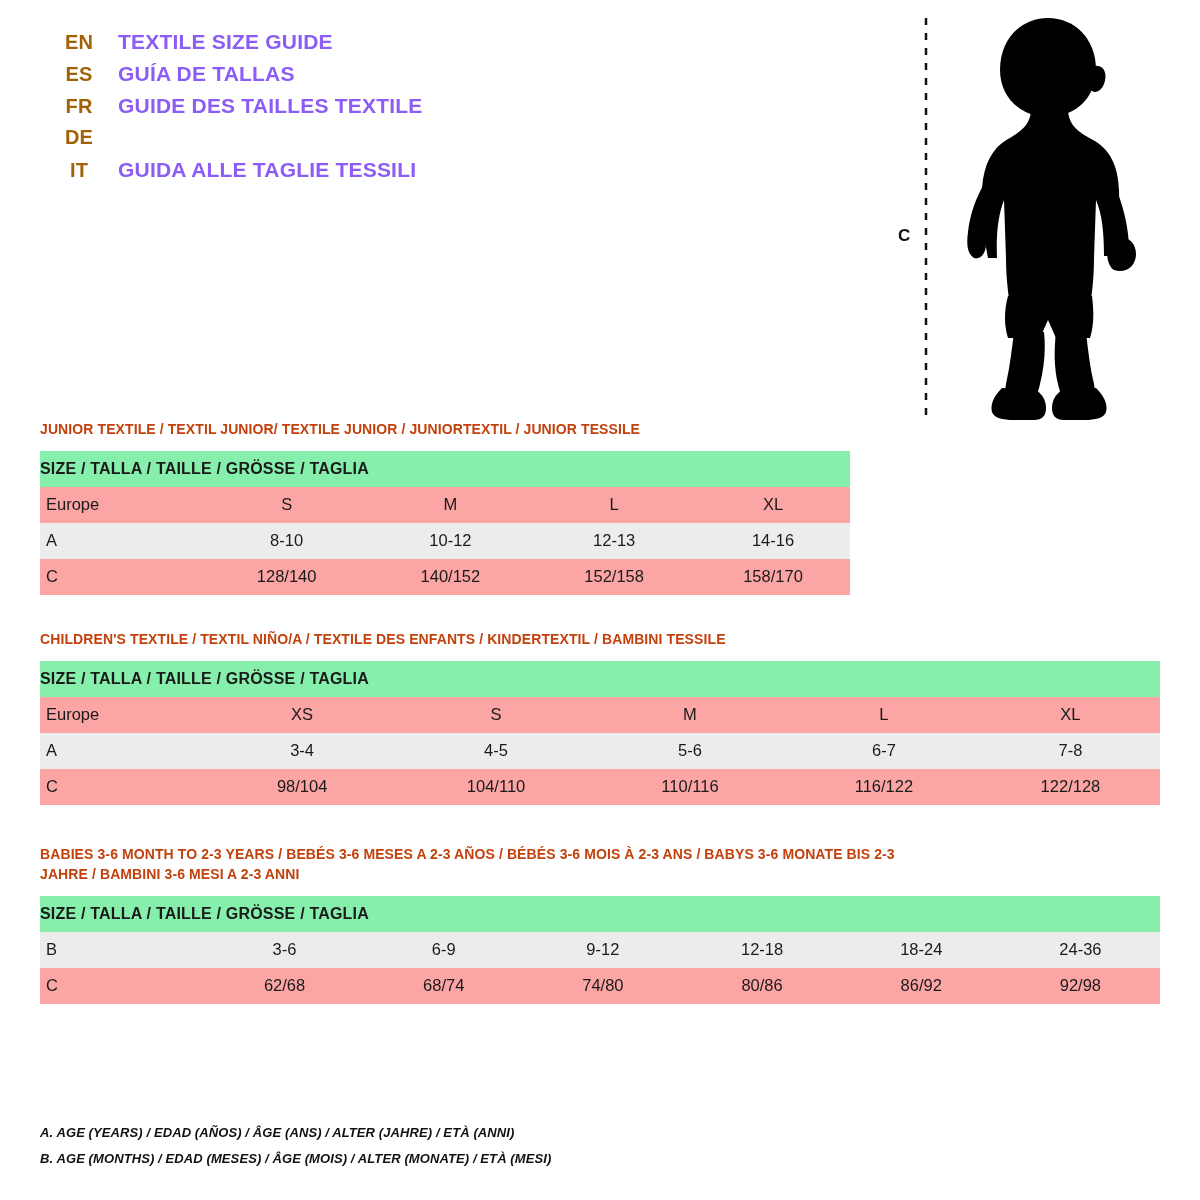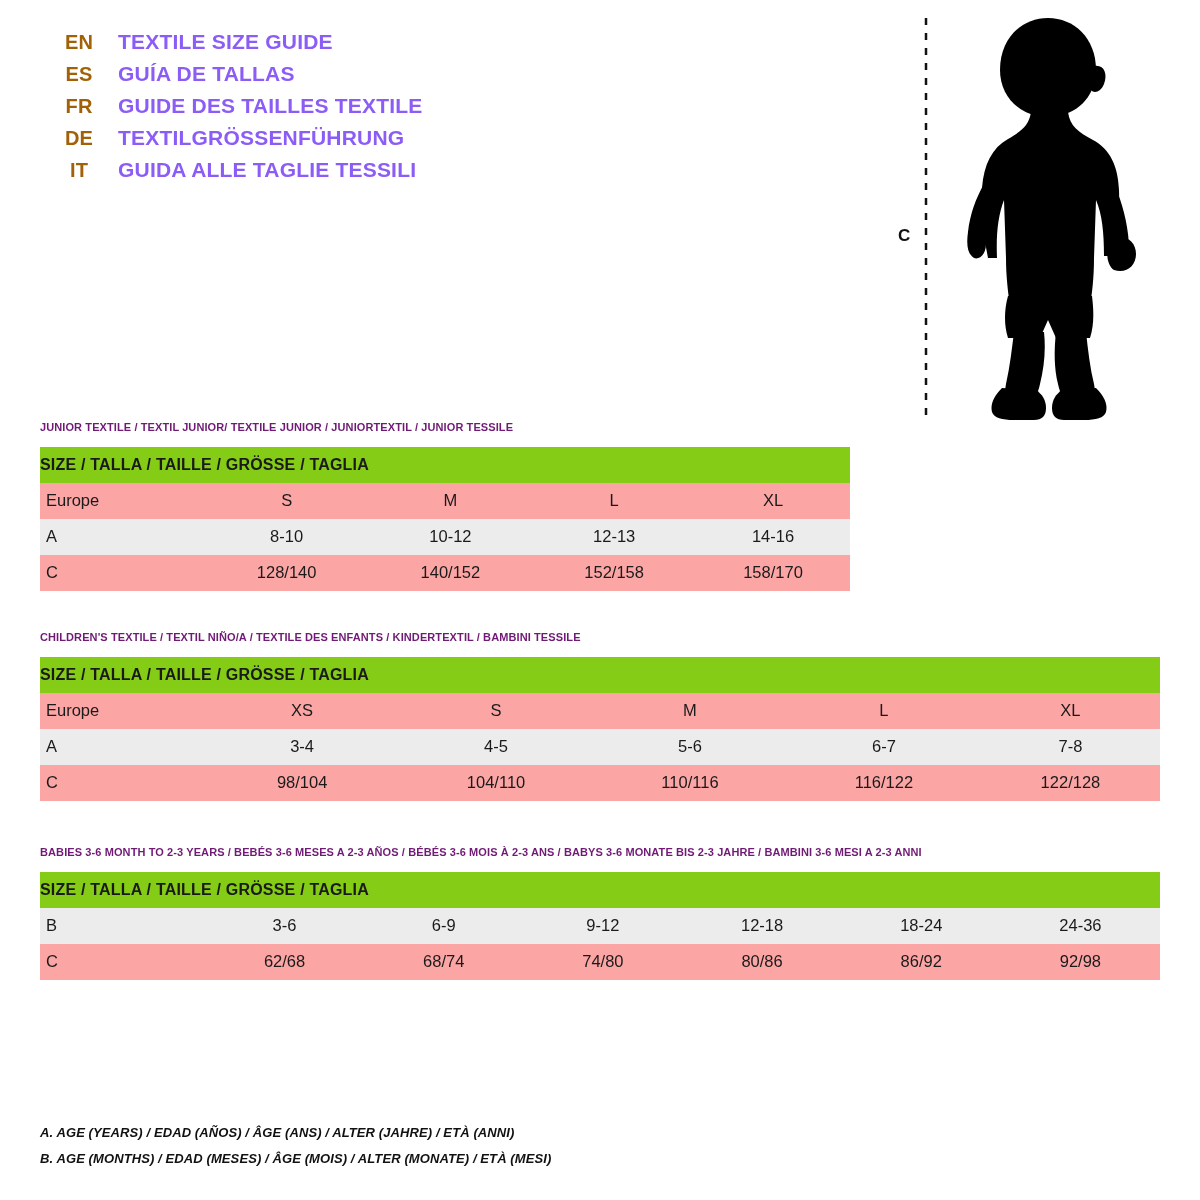--- a/index.html
+++ b/index.html
@@ -71,39 +71,39 @@
     color: #111;
   }
 
   
   .section {
     position: absolute;
     left: 40px;
     width: 1120px;
   }
   .section-title {
-    font-size: 11px;
+    font-size: 14px;
     font-weight: 700;
     letter-spacing: 0.1px;
-    color: #701a75;
+    color: #c2410c;
     margin-bottom: 11px;
     line-height: 1.42;
   }
   table.size-table {
     border-collapse: collapse;
     font-size: 16.5px;
     color: #1a1a1a;
   }
   table.size-table td {
     padding: 5px 0 5px 0;
     height: 26px;
     vertical-align: middle;
   }
   .band-row td {
-    background: #84cc16;
+    background: #86efac;
     font-weight: 700;
     font-size: 16px;
     letter-spacing: 0.2px;
     padding-left: 6px;
   }
   .row-shade td {
     background: #ececec;
   }
   .row-plain td {
     background: #fca5a5;
@@ -150,21 +150,20 @@
     <div class="lang-row">
       <span class="lang-code">ES</span>
       <span class="lang-title">GUÍA DE TALLAS</span>
     </div>
     <div class="lang-row">
       <span class="lang-code">FR</span>
       <span class="lang-title">GUIDE DES TAILLES TEXTILE</span>
     </div>
     <div class="lang-row">
       <span class="lang-code">DE</span>
-      <span class="lang-title">TEXTILGRÖSSENFÜHRUNG</span>
     </div>
     <div class="lang-row">
       <span class="lang-code">IT</span>
       <span class="lang-title">GUIDA ALLE TAGLIE TESSILI</span>
     </div>
   </div>
 
   <div class="figure-area">
     <span class="c-label">C</span>
     <svg width="260" height="420" viewBox="0 0 260 420">

